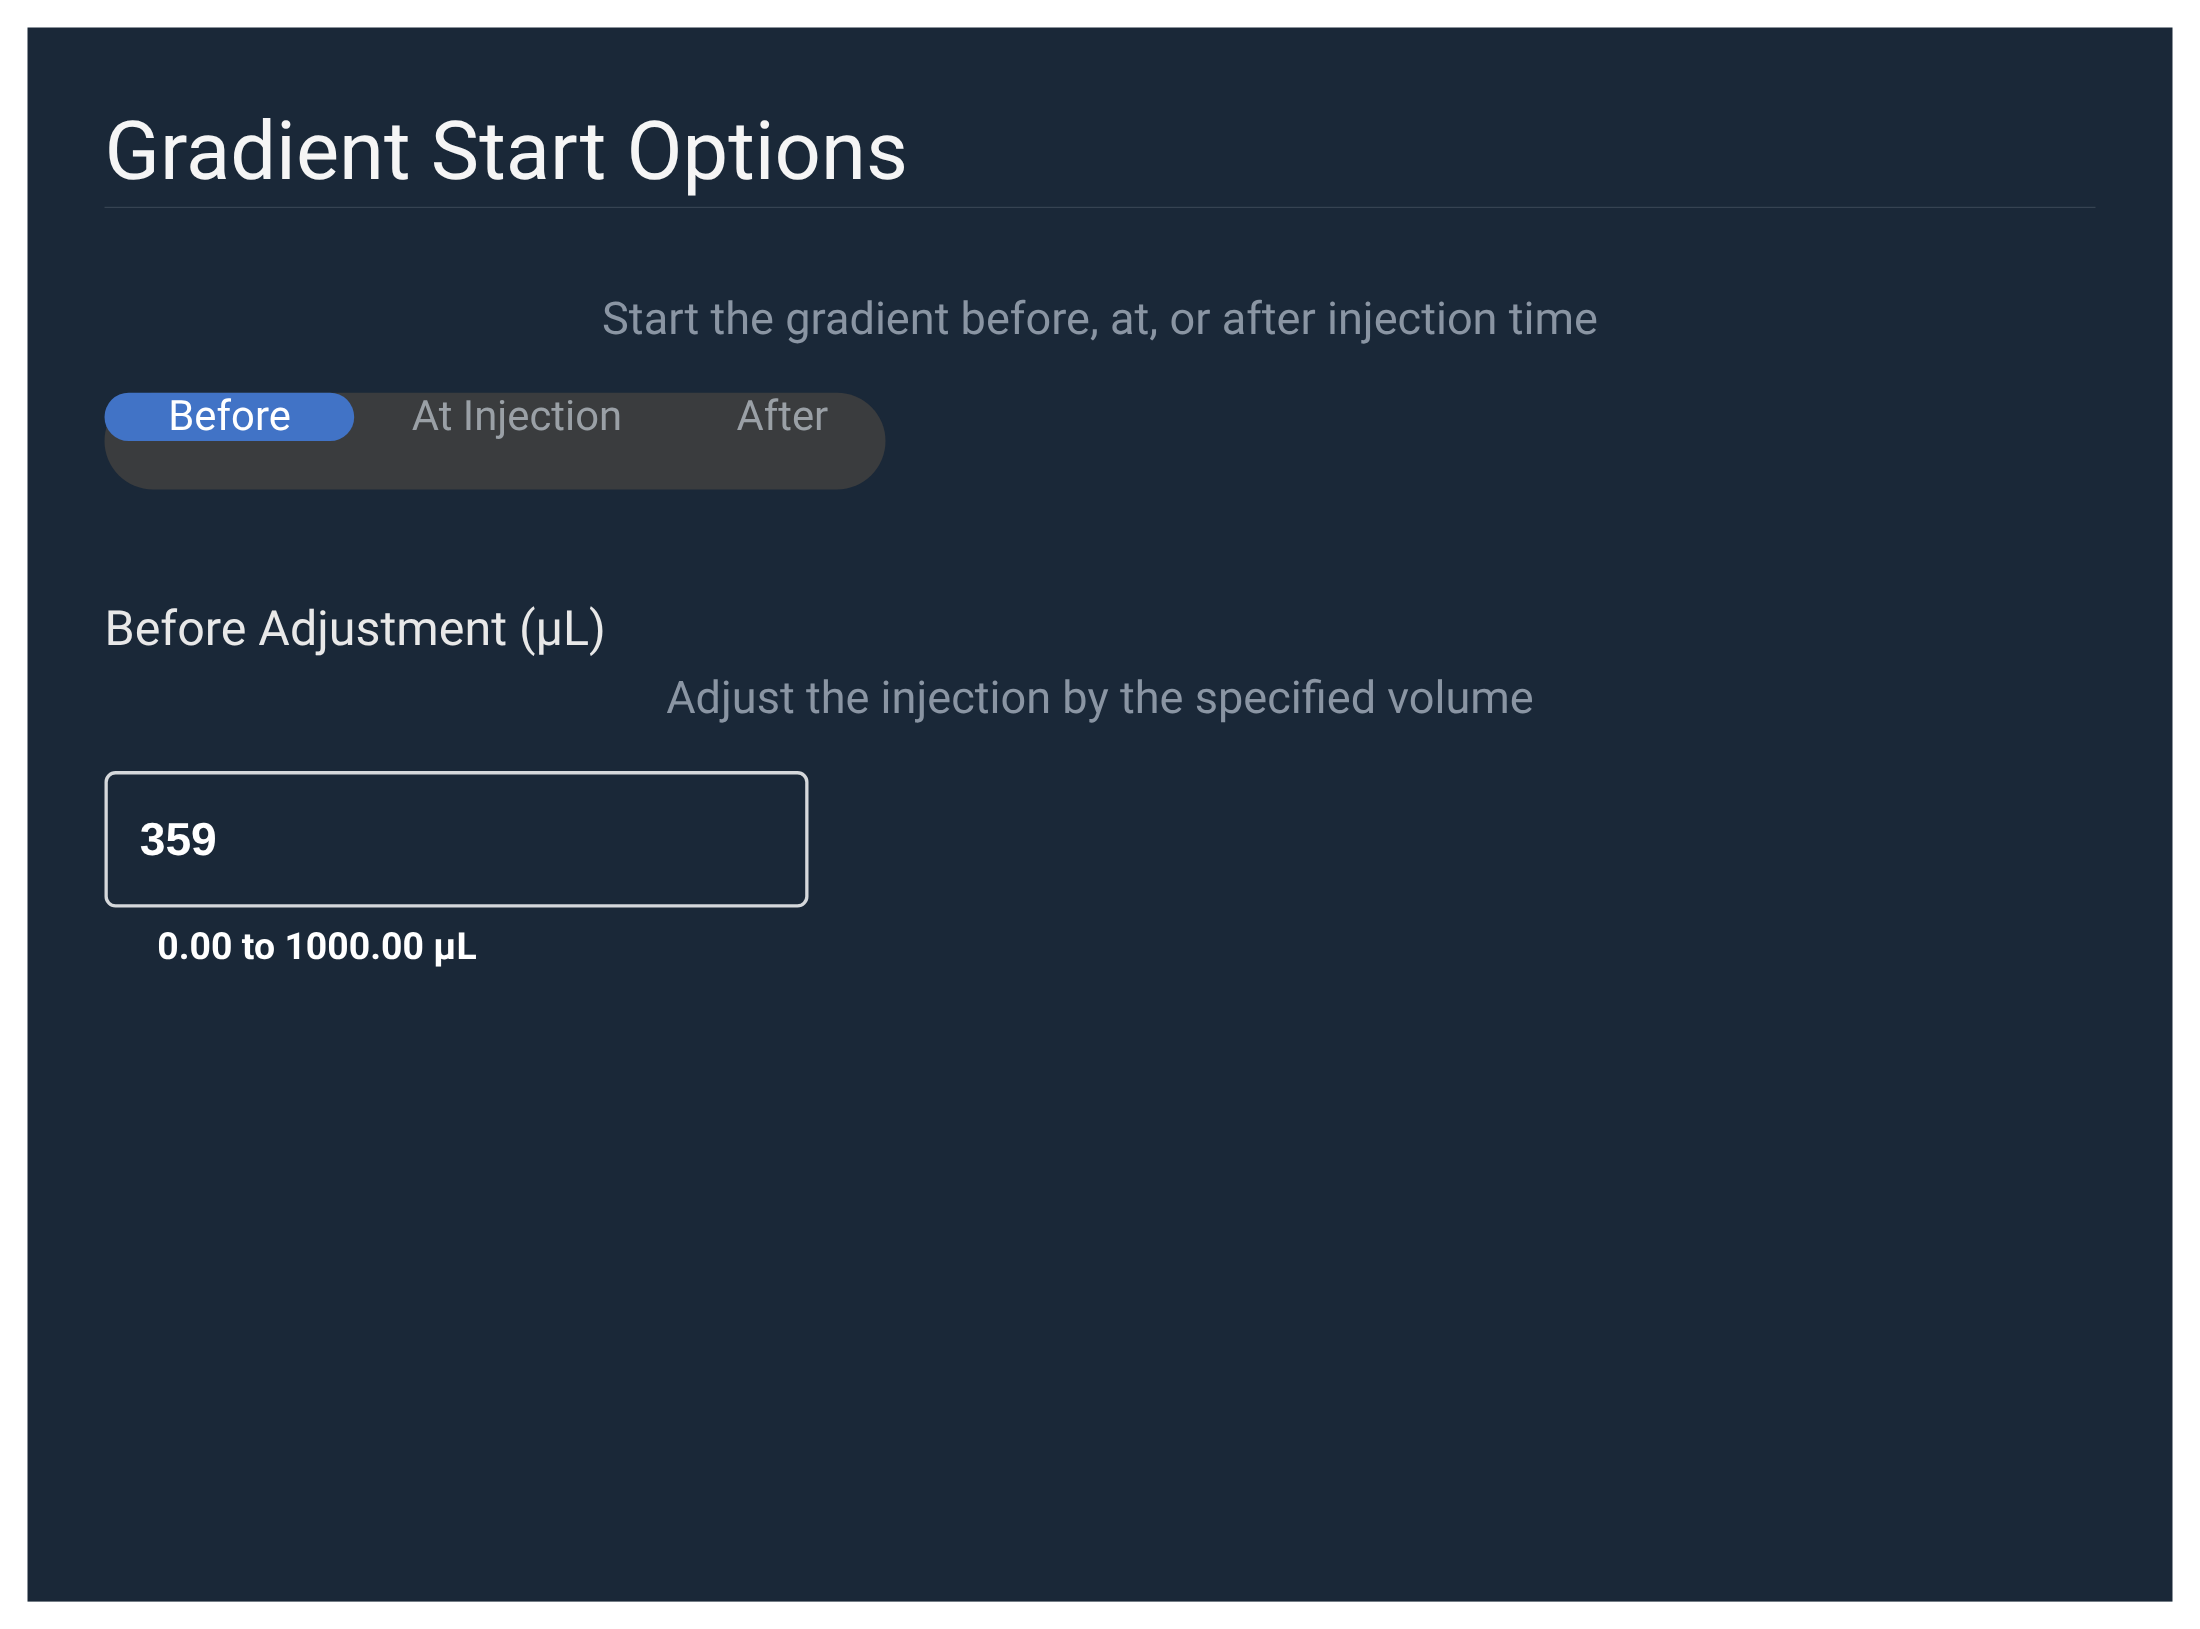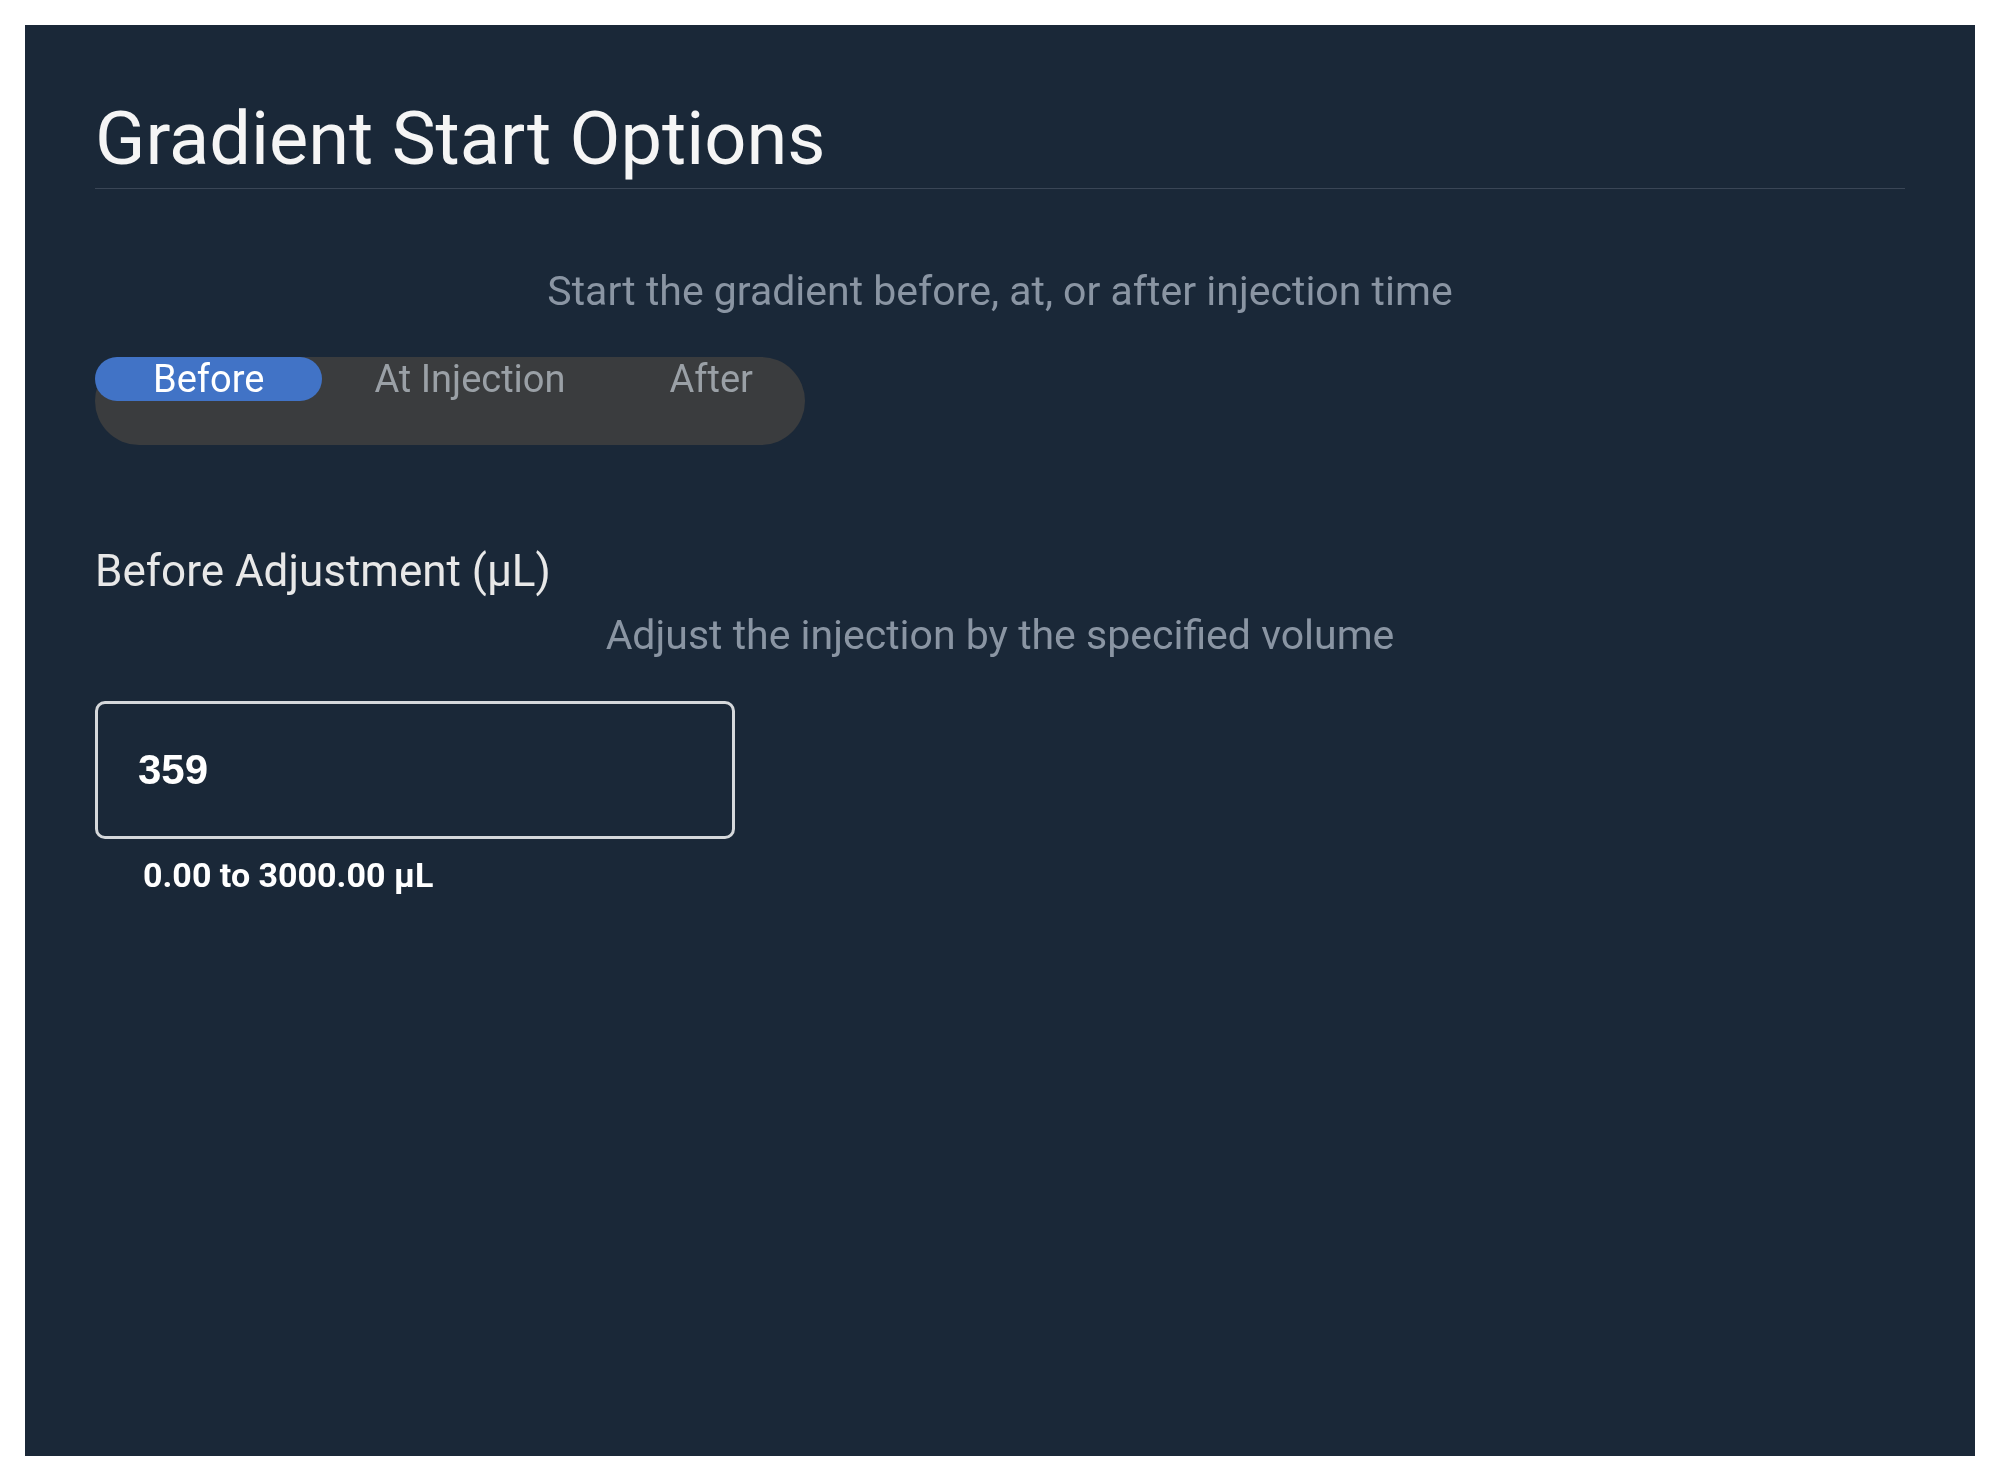--- a/index.html
+++ b/index.html
@@ -68,22 +68,22 @@
     .segment.selected {
       background: #4173c6;
       color: #ffffff;
       padding: 0 58px;
     }
     .input-box {
       background: transparent;
       border: 3px solid #d5d8db;
       border-radius: 10px;
       width: 640px;
-      height: 138px;
-      padding: 0 40px;
+      height: 124px;
+      padding: 0 29px;
       color: #ffffff;
       font-size: 42px;
       font-weight: 700;
       display: flex;
       align-items: center;
       outline: none;
     }
     .input-hint {
       color: #ffffff;
       font-size: 34px;
@@ -105,15 +105,15 @@
       <div class="segment selected">Before</div>
       <div class="segment">At Injection</div>
       <div class="segment">After</div>
     </div>
   </div>
 
   <div class="section">
     <div class="section-label">Before Adjustment (µL)</div>
     <div class="section-desc">Adjust the injection by the specified volume</div>
     <input class="input-box" type="text" value="359" style="">
-    <div class="input-hint">0.00 to 3000.00 µL</div>
+    <div class="input-hint">0.00 to 1000.00 µL</div>
   </div>
 </div>
 
 </body></html>

